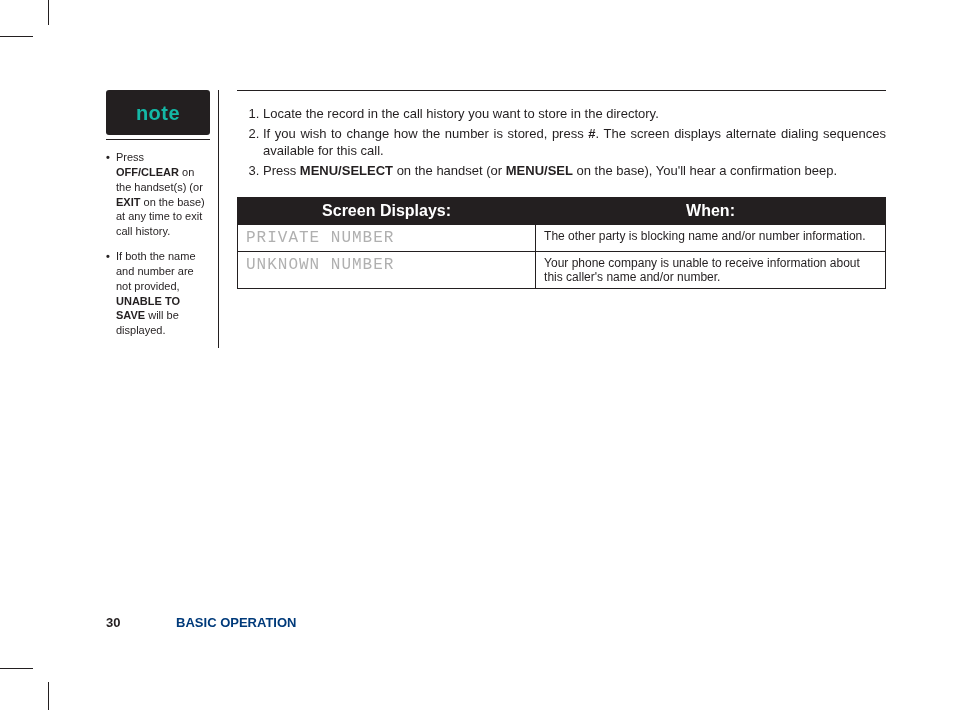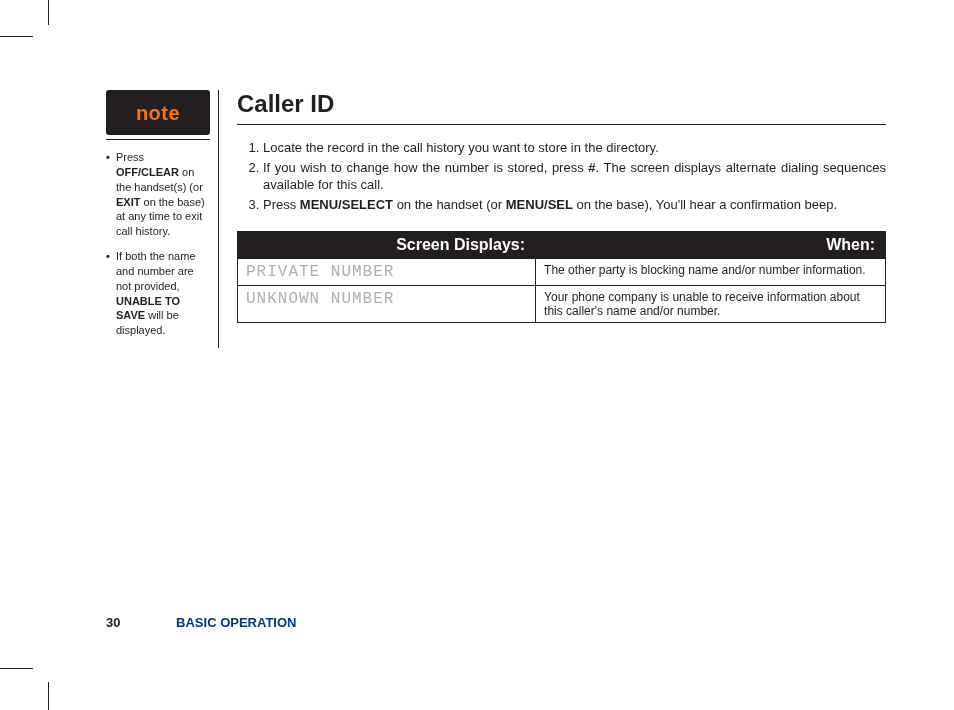--- a/index.html
+++ b/index.html
@@ -36,21 +36,21 @@
   
   .sidebar {
     width: 104px;
     flex: 0 0 104px;
     margin-right: 18px;
     border-right: 1px solid #231f20;
     padding-right: 8px;
   }
   .note-badge {
     background: #231f20;
-    color: #f97316;
+    color: #14b8a6;
     text-align: center;
     border-radius: 3px;
     padding: 12px 0 10px 0;
     margin-bottom: 4px;
   }
   .note-badge span {
     font-size: 20px;
     font-weight: 700;
     letter-spacing: 0.5px;
     font-family: Arial, sans-serif;
@@ -105,21 +105,21 @@
 
   
   .tbl {
     border-collapse: collapse;
     width: 100%;
     font-size: 12px;
   }
   .tbl th {
     background: #231f20;
     color: #fff;
-    text-align: right;
+    text-align: center;
     font-size: 16px;
     font-weight: 700;
     padding: 4px 10px;
     border: 1px solid #231f20;
   }
   .tbl td {
     border: 1px solid #231f20;
     padding: 4px 8px;
     vertical-align: top;
   }
@@ -164,21 +164,20 @@
           <span class="side-text">Press <b>OFF/CLEAR</b> on the handset(s) (or <b>EXIT</b> on the base) at any time to exit call history.</span>
         </li>
         <li>
           <span class="bullet">•</span>
           <span class="side-text">If both the name and number are not provided, <b>UNABLE TO SAVE</b> will be displayed.</span>
         </li>
       </ul>
     </div>
 
     <div class="main">
-      <h1 class="section-title">Caller ID</h1>
       <hr class="title-rule">
 
 
       <ol class="steps">
         <li>Locate the record in the call history you want to store in the directory.</li>
         <li>If you wish to change how the number is stored, press <b>#</b>. The screen displays alternate dialing sequences available for this call.</li>
         <li>Press <b>MENU/SELECT</b> on the handset (or <b>MENU/SEL</b> on the base), You'll hear a confirmation beep.</li>
       </ol>
 
       <table class="tbl">

